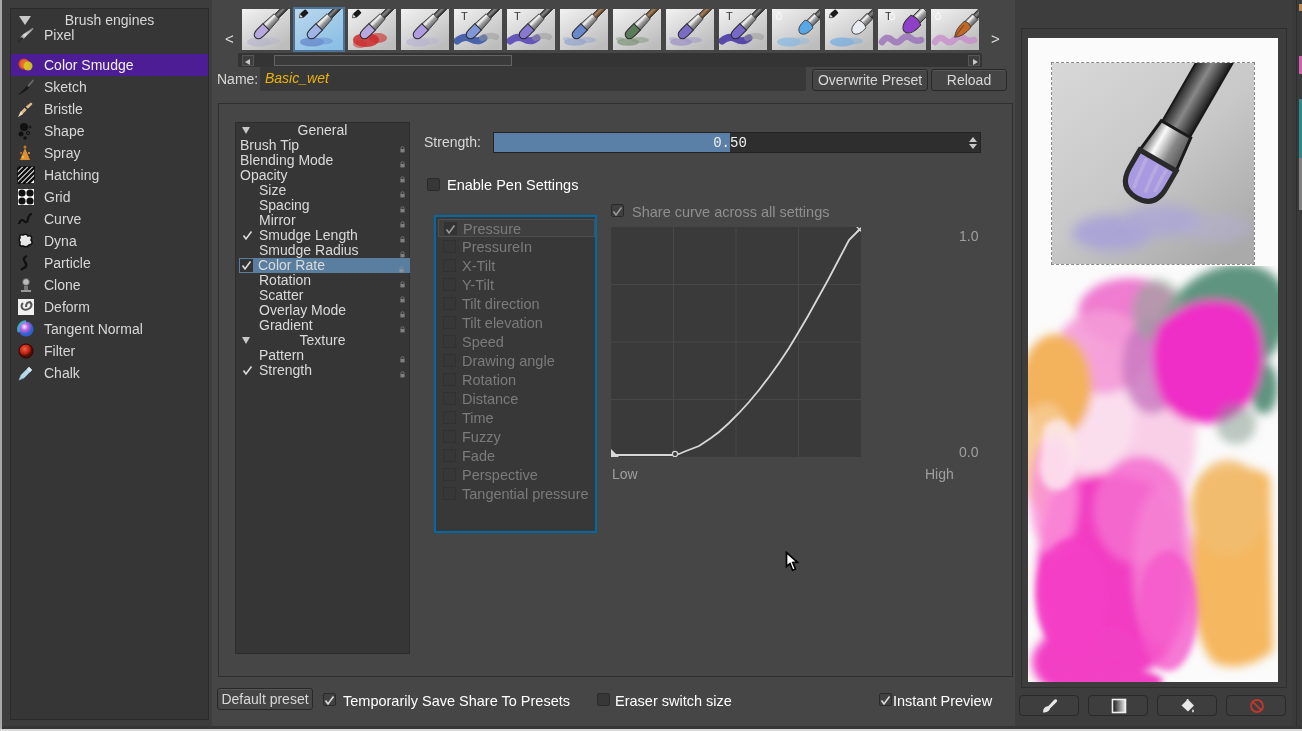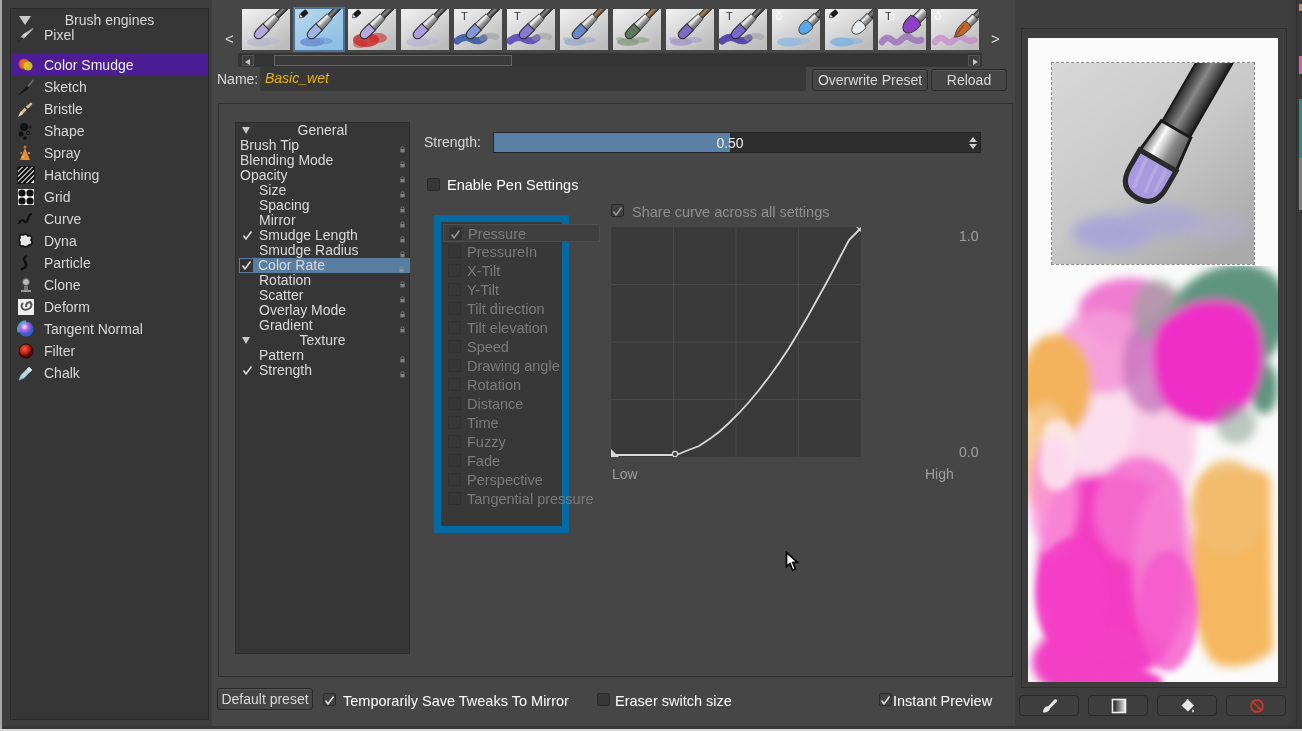--- a/index.html
+++ b/index.html
@@ -51,33 +51,33 @@
   border-left:4.5px solid transparent; border-right:4.5px solid transparent; border-top:7px solid #c8c8c8; }
 .tlabel { position:absolute; top:0; }
 .trow.tsel .tlabel { margin-left:-3px; }
 .trow.tsel .tlock { right:6px; }
 .tchk { position:absolute; left:4px; top:1px; }
 .trow.tsel .tchk { background:#333; width:13px; height:13px; left:1px; }
 .tlock { position:absolute; right:3px; top:3px; }
 
 
 .stlabel { position:absolute; left:424px; top:134px; font-size:14px; color:#d8d8d8; }
-.slider { position:absolute; left:493px; top:132px; width:488px; height:21px; background:#2e2e2e; border:1px solid #232323; }
+.slider { position:absolute; left:493px; top:132px; width:488px; height:21px; background:#2e2e2e; border:1px solid #232323;font-family:Liberation Mono, monospace; }
 .sfill { position:absolute; left:0; top:0; width:236px; height:19px; background:#5a80a8; }
 .sval { position:absolute; left:0; width:472px; text-align:center; top:2px; font-size:14px; color:#f0f0f0; }
 .spin { position:absolute; left:474px; top:2px; width:11px; height:16px; }
 .spin .up { position:absolute; left:1px; top:2px; width:0; height:0; border-left:4px solid transparent; border-right:4px solid transparent; border-bottom:5px solid #c8c8c8; }
 .spin .dn { position:absolute; left:1px; top:9px; width:0; height:0; border-left:4px solid transparent; border-right:4px solid transparent; border-top:5px solid #c8c8c8; }
 
 .cbox { position:absolute; width:13px; height:13px; background:#373737; border:1px solid #2a2a2a; border-radius:2px; }
 .clabel { position:absolute; font-size:14.5px; color:#ffffff; }
 .ccheck { position:absolute; width:13px; height:13px; }
 
 
-.sens { position:absolute; left:434px; top:215px; width:135px; height:318px; background:#383838; border:7px solid #0369a1; }
+.sens { position:absolute; left:434px; top:215px; width:163px; height:318px; background:#383838; border:2px solid #0369a1; }
 .srow { position:absolute; left:2px; width:157px; height:18px; }
 .srow.shl { background:#3f3f3f; border:1px solid #4e4e4e; }
 .schk { position:absolute; left:5px; top:2px; width:13px; height:13px; }
 .srow.shl .schk { background:#333; }
 .sbox { background:#373737; border:1px solid #313131; }
 .slab { position:absolute; left:24px; top:1px; font-size:14.5px; color:#7b7b7b; }
 
 .graph { position:absolute; left:611px; top:227px; }
 .glabel { position:absolute; font-size:14px; color:#9f9f9f; }
 
@@ -937,21 +937,21 @@
     </svg>
 <span class="glabel" style="left:959px;top:228px">1.0</span>
 <span class="glabel" style="left:959px;top:444px">0.0</span>
 <span class="glabel" style="left:612px;top:466px">Low</span>
 <span class="glabel" style="left:925px;top:466px">High</span>
 <div class="btn" style="left:217px;top:688px;width:96px;height:22px;line-height:20px">Default preset</div>
 <span class="cbox" style="left:323px;top:693px;background:#414141"></span>
 <span class="ccheck" style="left:323px;top:693px"><svg width="13" height="13" viewBox="0 0 13 13">
         <path d="M2.5,6.5 L5,10 L10.5,2.5" fill="none" stroke="#dcdcdc" stroke-width="1.6"></path>
       </svg></span>
-<span class="clabel" style="left:343px;top:693px">Temporarily Save Tweaks To Mirror</span>
+<span class="clabel" style="left:343px;top:693px">Temporarily Save Share To Presets</span>
 <span class="cbox" style="left:597px;top:693px"></span>
 <span class="clabel" style="left:615px;top:693px">Eraser switch size</span>
 <span class="cbox" style="left:879px;top:693px;background:#414141"></span>
 <span class="ccheck" style="left:879px;top:693px"><svg width="13" height="13" viewBox="0 0 13 13">
         <path d="M2.5,6.5 L5,10 L10.5,2.5" fill="none" stroke="#dcdcdc" stroke-width="1.6"></path>
       </svg></span>
 <span class="clabel" style="left:893px;top:693px">Instant Preview</span>
 <div id="rcol">
   <div class="rframe"></div>
   <div class="white"></div>

